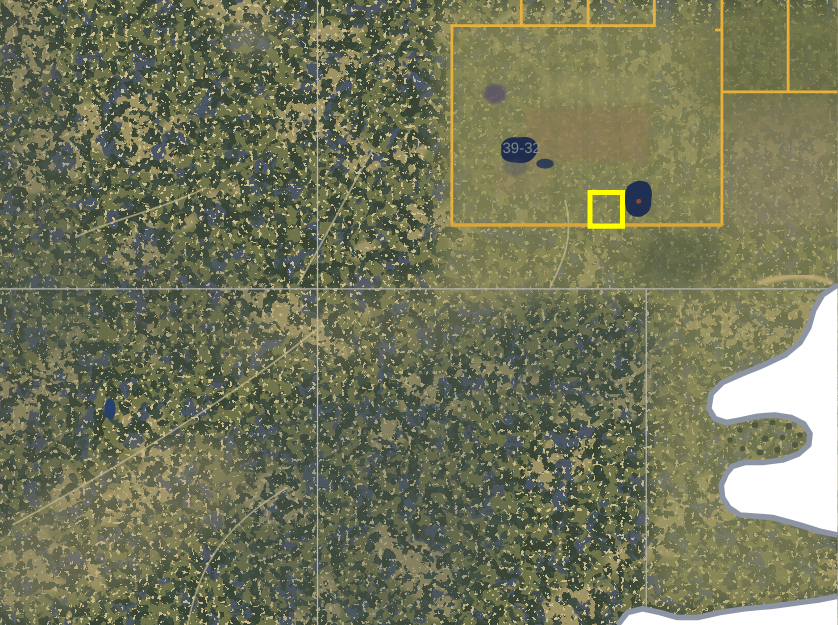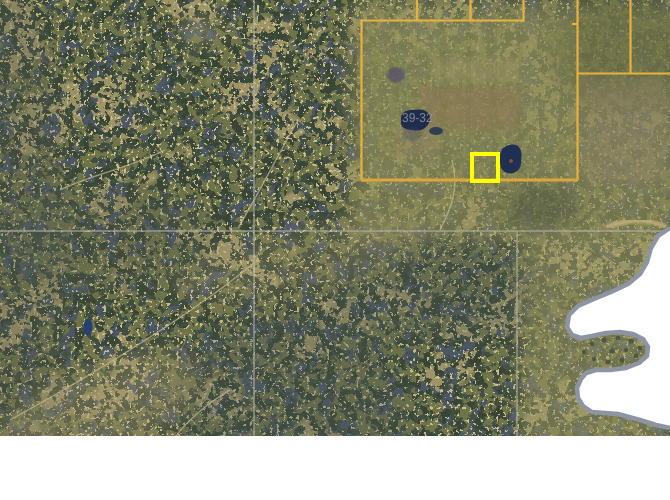--- a/index.html
+++ b/index.html
@@ -1,16 +1,16 @@
 <!DOCTYPE html>
 <html><head>
 <meta charset="utf-8">
 <style>
   html,body{margin:0;padding:0;background:#fff;}
-  #map{position:relative;width:670px;height:436px;overflow:hidden;font-family:"Liberation Sans", sans-serif;}
+  #map{position:relative;width:670px;height:500px;overflow:hidden;font-family:"Liberation Sans", sans-serif;}
 </style>
 </head>
 <body>
 
 <div id="map">
 <svg width="670" height="500" viewBox="0 0 670 500" xmlns="http://www.w3.org/2000/svg">
 <defs>
   <filter id="tanLarge" x="0" y="0" width="670" height="500" filterUnits="userSpaceOnUse" color-interpolation-filters="sRGB">
     <feTurbulence type="fractalNoise" baseFrequency="0.014" numOctaves="3" seed="11" result="n"></feTurbulence>
     <feColorMatrix in="n" type="matrix" values="0 0 0 0 0.62  0 0 0 0 0.58  0 0 0 0 0.40  20 0 0 0 -11.4"></feColorMatrix>

